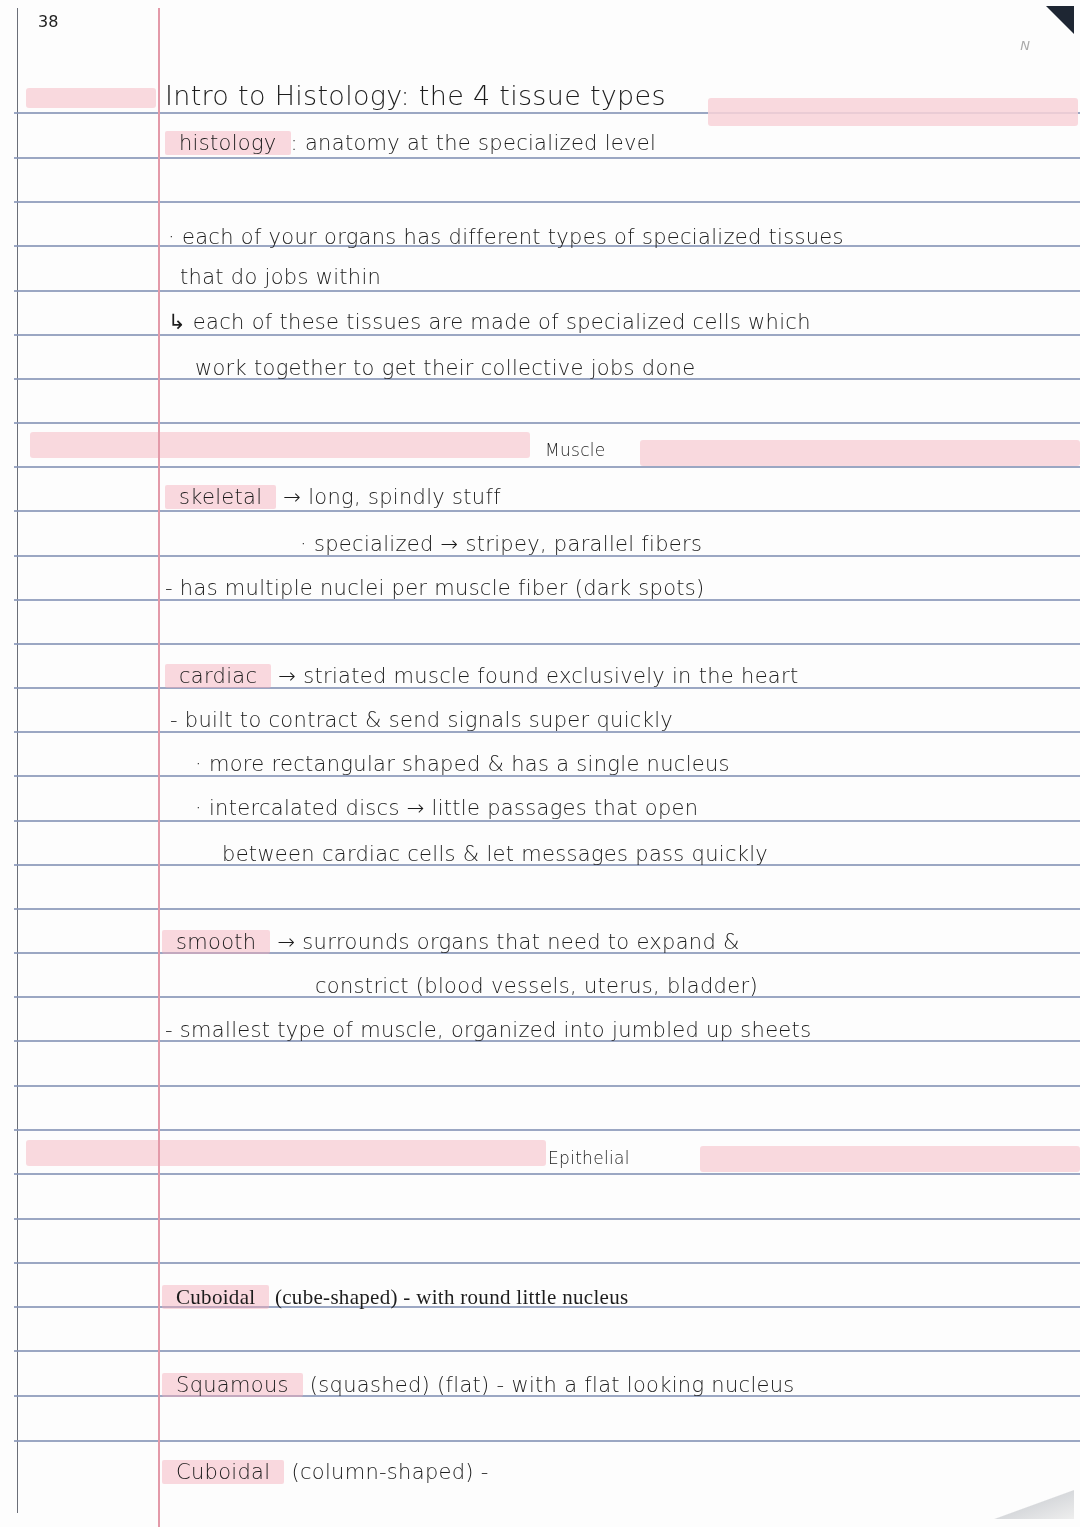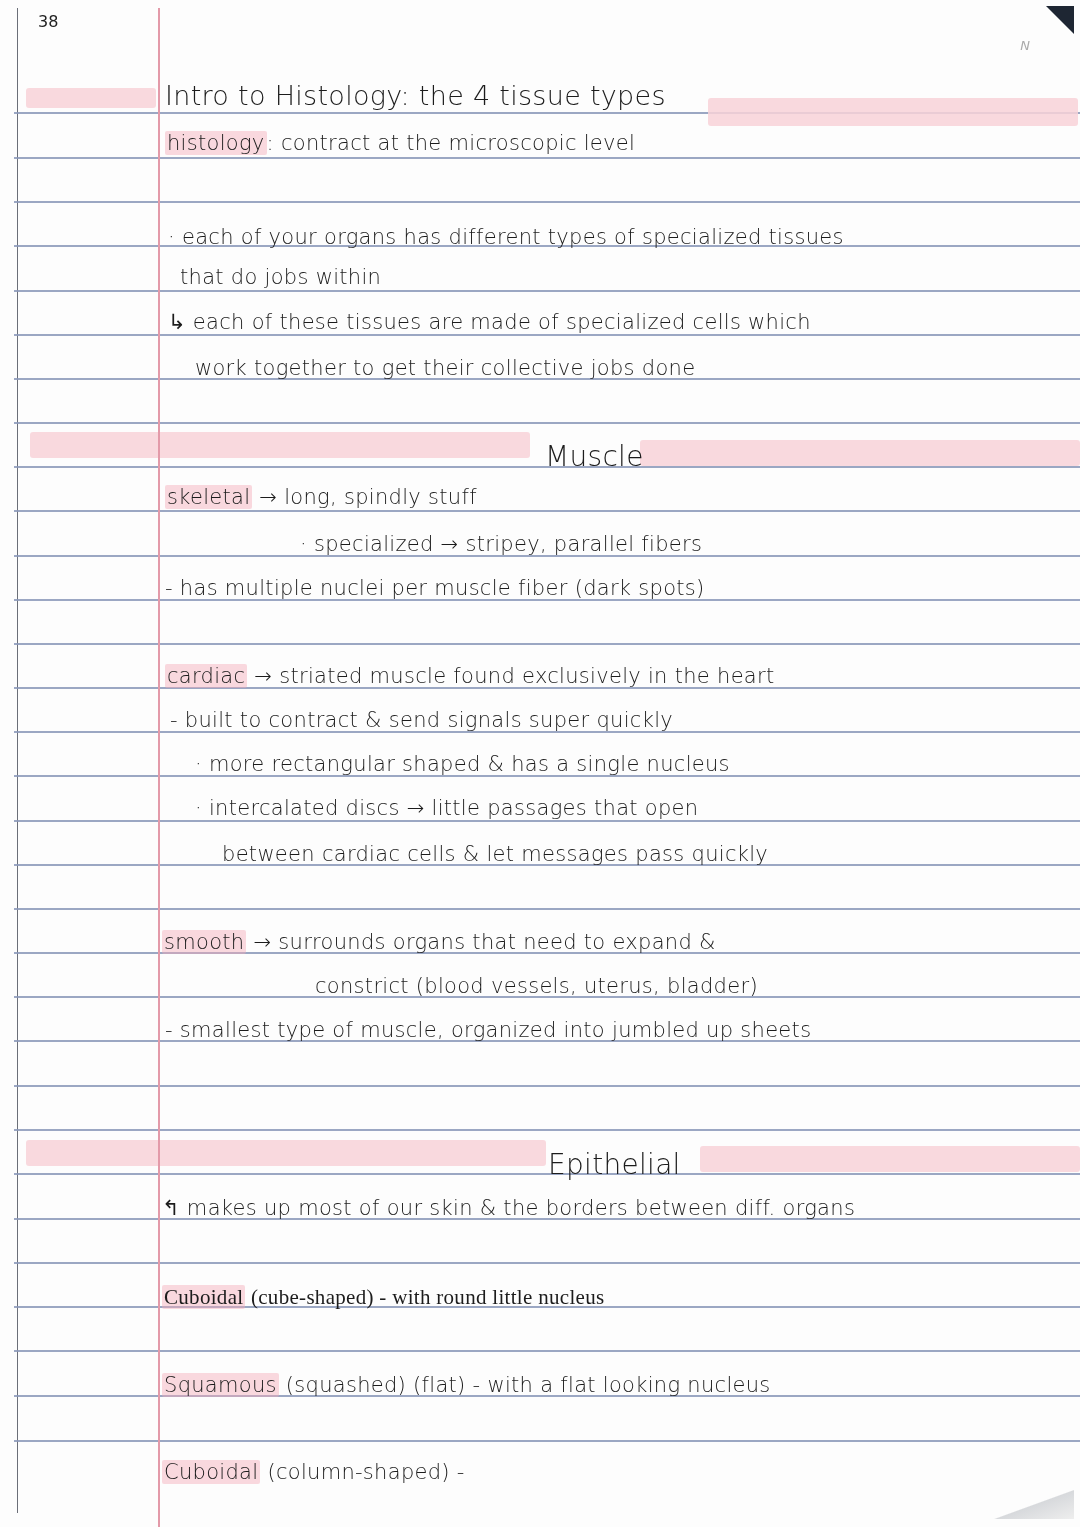--- a/index.html
+++ b/index.html
@@ -42,22 +42,22 @@
   .stamp {
     position: absolute; right: 50px; top: 38px; font-size: 13px; color: #aaa;
     font-style: italic;
   }
   .ln {
     position: absolute; color: #1c1c1c; white-space: nowrap;
     font-family: "DejaVu Sans", sans-serif; font-size: 21px; letter-spacing: 0.3px;
     font-weight: 300;
   }
   .title { font-size: 27px; }
-  .section { font-size: 28px; }
-  .term { background: rgba(245,170,185,0.45); border-radius: 2px; padding: 0 2px; }
+  .section { font-size: 17px; }
+  .term { background: rgba(245,170,185,0.45); border-radius: 2px; padding: 0 14px; }
 </style>
 </head>
 <body>
 
 <div class="page">
   <div class="edge-left"></div>
 
   <div>
     <div class="rule" style="top:112px"></div>
     <div class="rule" style="top:157px"></div>
@@ -102,21 +102,21 @@
   <div class="margin-line"></div>
   <div class="corner-tr"></div>
   <div class="corner-br"></div>
 
   <div class="page-number">38</div>
   <div class="stamp">N</div>
 
   <div class="ln title" style="left:165px; top:80px;">Intro to Histology: the 4 tissue types</div>
 
   <div class="ln" style="left:165px; top:131px;">
-    <span class="term">histology</span><span>: contract at the microscopic level</span>
+    <span class="term">histology</span><span>: anatomy at the specialized level</span>
   </div>
 
   <div class="ln" style="left:168px; top:225px;">· each of your organs has different types of specialized tissues</div>
   <div class="ln" style="left:180px; top:265px;">that do jobs within</div>
   <div class="ln" style="left:168px; top:310px;">↳ each of these tissues are made of specialized cells which</div>
   <div class="ln" style="left:195px; top:356px;">work together to get their collective jobs done</div>
 
   <div class="ln section" style="left:545px; top:440px;">Muscle</div>
 
   <div class="ln" style="left:165px; top:485px;">
@@ -133,21 +133,20 @@
   <div class="ln" style="left:195px; top:796px;">· intercalated discs → little passages that open</div>
   <div class="ln" style="left:222px; top:842px;">between cardiac cells &amp; let messages pass quickly</div>
 
   <div class="ln" style="left:162px; top:930px;">
     <span class="term">smooth</span><span> → surrounds organs that need to expand &amp;</span>
   </div>
   <div class="ln" style="left:315px; top:974px;">constrict (blood vessels, uterus, bladder)</div>
   <div class="ln" style="left:165px; top:1018px;">- smallest type of muscle, organized into jumbled up sheets</div>
 
   <div class="ln section" style="left:548px; top:1148px;">Epithelial</div>
-  <div class="ln" style="left:162px; top:1196px;">↰ makes up most of our skin &amp; the borders between diff. organs</div>
 
   <div class="ln" style="left:162px; top:1285px;font-family:Liberation Serif, serif;">
     <span class="term">Cuboidal</span><span> (cube-shaped) - with round little nucleus</span>
   </div>
   <div class="ln" style="left:162px; top:1373px;">
     <span class="term">Squamous</span><span> (squashed) (flat) - with a flat looking nucleus</span>
   </div>
   <div class="ln" style="left:162px; top:1460px;">
     <span class="term">Cuboidal</span><span> (column-shaped) -</span>
   </div>

